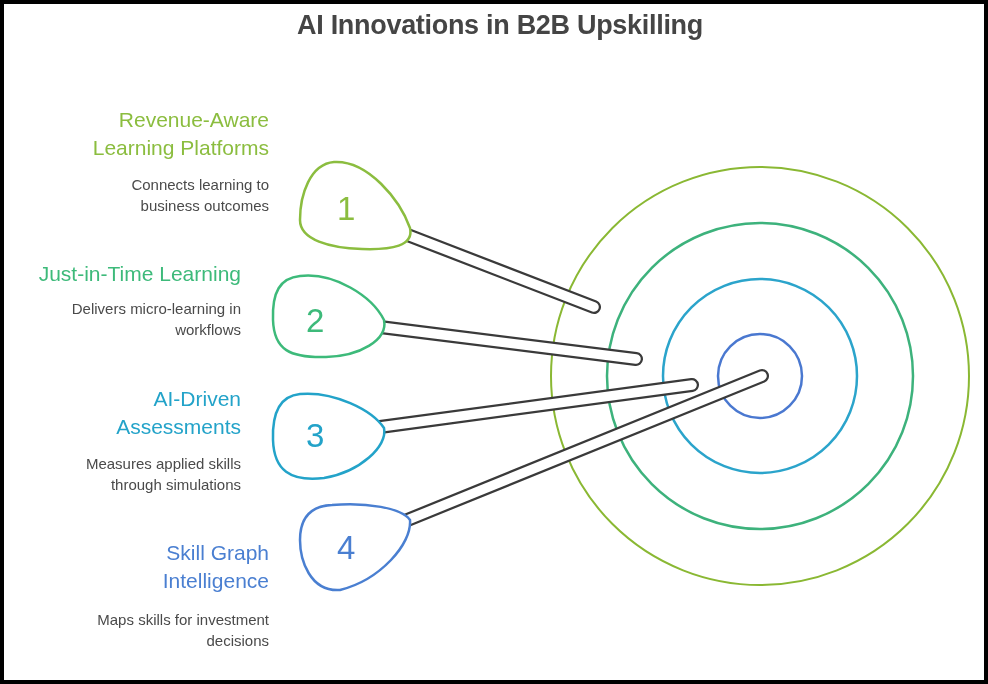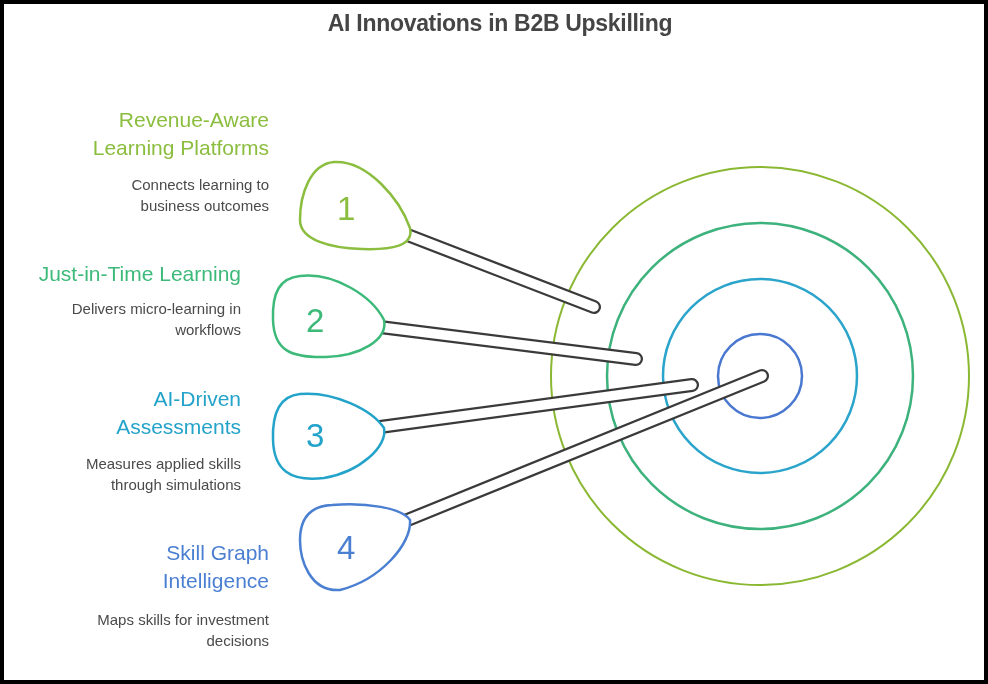--- a/index.html
+++ b/index.html
@@ -8,21 +8,21 @@
     width: 988px; height: 684px;
     box-sizing: border-box;
     border: 4px solid #000;
     background: #fff;
     overflow: hidden;
     font-family: "Liberation Sans", "DejaVu Sans", sans-serif;
   }
   .title {
     position: absolute; left: 0; right: 0; top: 6px;
     text-align: center;
-    font-size: 23px; font-weight: bold; color: #454545;
+    font-size: 27px; font-weight: bold; color: #454545;
     letter-spacing: -0.3px;
     padding-left: 12px;
   }
   svg.art { position: absolute; left: 0; top: 0; }
   .item { position: absolute; text-align: right; }
   .item .head { font-size: 21px; line-height: 28px; }
   .item .desc { font-size: 15px; line-height: 21px; color: #4a4a4a; margin-top: 14px; }
   .num {
     font-family: "Liberation Sans", sans-serif;
     font-size: 33px;

